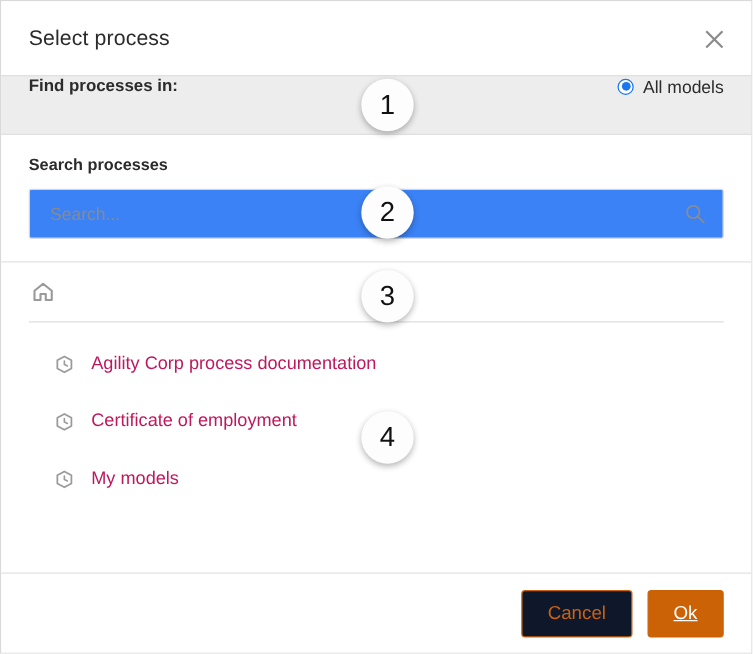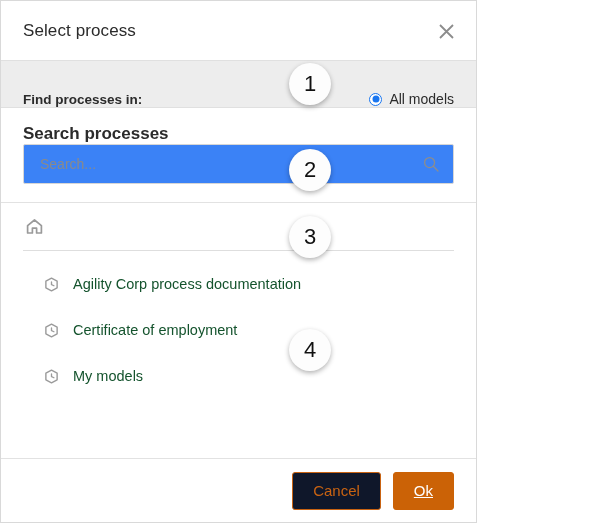--- a/index.html
+++ b/index.html
@@ -10,21 +10,21 @@
     width: 602px;
     height: 523px;
     background: #ffffff;
     font-family: "Liberation Sans", sans-serif;
     color: #333333;
     overflow: hidden;
   }
 
   #dialog {
     position: relative;
-    width: 477px;
+    width: 602px;
     height: 523px;
     box-sizing: border-box;
     border: 1px solid #d9d9d9;
     background: #ffffff;
     display: flex;
     flex-direction: column;
   }
 
   
   .dlg-header {
@@ -55,21 +55,21 @@
   }
 
   
   .find-bar {
     flex: 0 0 48px;
     height: 48px;
     background: #ededed;
     border-top: 1px solid #e0e0e0;
     border-bottom: 1px solid #e0e0e0;
     display: flex;
-    align-items: flex-end;
+    align-items: flex-start;
     padding: 0 22px;
     box-sizing: border-box;
   }
   .find-label {
     font-size: 13.5px;
     color: #2b2b2b;
     font-weight: 600;
   }
   .radio-group {
     margin-left: auto;
@@ -108,23 +108,24 @@
     border-radius: 50%;
     background: #1976f0;
   }
 
   
   .search-section {
     padding: 16px 22px 18px 22px;
     background: #ffffff;
   }
   .search-heading {
-    font-size: 17px;
+    font-size: 13px;
     font-weight: 600;
     color: #2b2b2b;
+    margin-bottom: 12px;
   }
   .search-wrap {
     position: relative;
     height: 38px;
     border: 1px solid #d6d6d6;
     border-radius: 2px;
     background: #3b82f6;
     display: flex;
     align-items: center;
   }
@@ -195,21 +196,21 @@
   .proc-icon {
     width: 16px;
     height: 16px;
     flex: 0 0 16px;
     display: flex;
     align-items: center;
     justify-content: center;
   }
   .proc-label {
     font-size: 14.5px;
-    color: #14532d;
+    color: #be185d;
   }
 
   
   .dlg-footer {
     flex: 0 0 64px;
     height: 64px;
     border-top: 1px solid #e2e2e2;
     display: flex;
     align-items: center;
     justify-content: flex-end;

